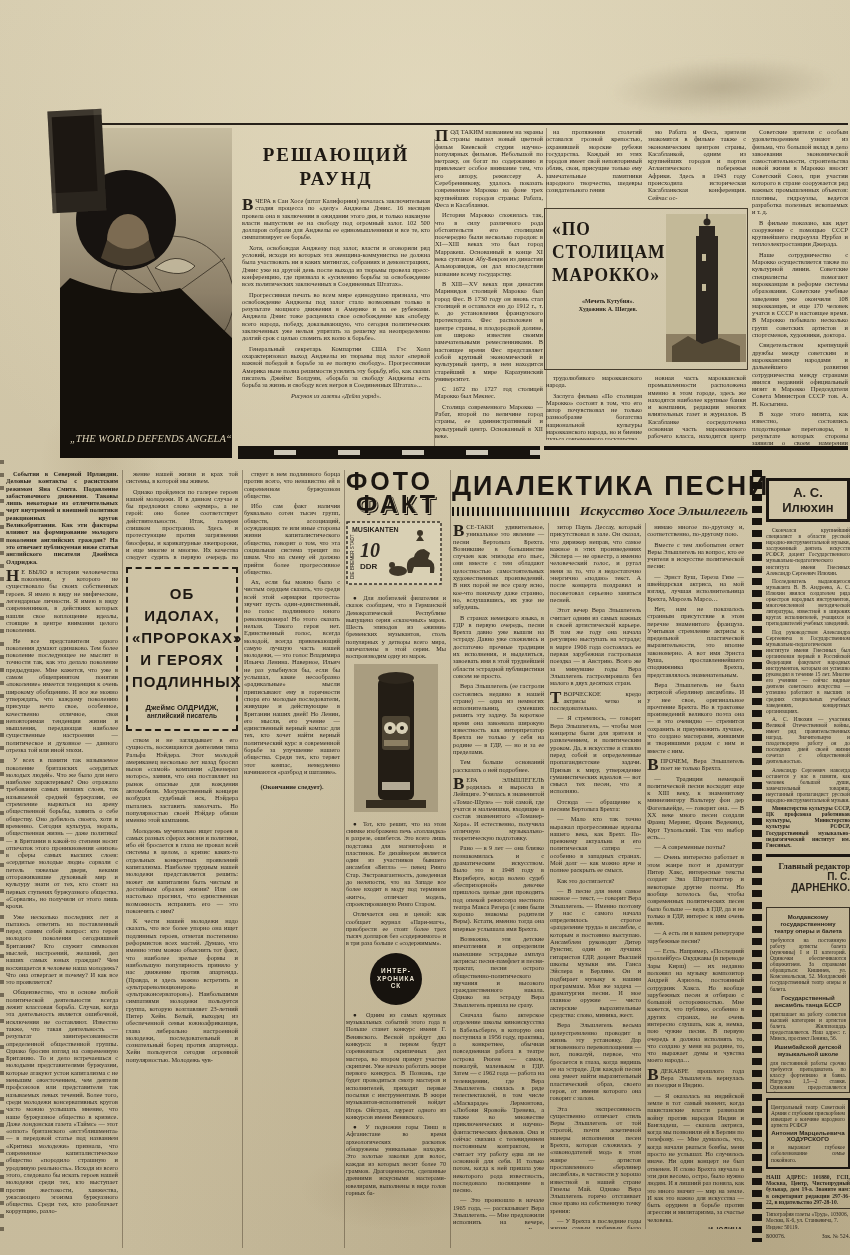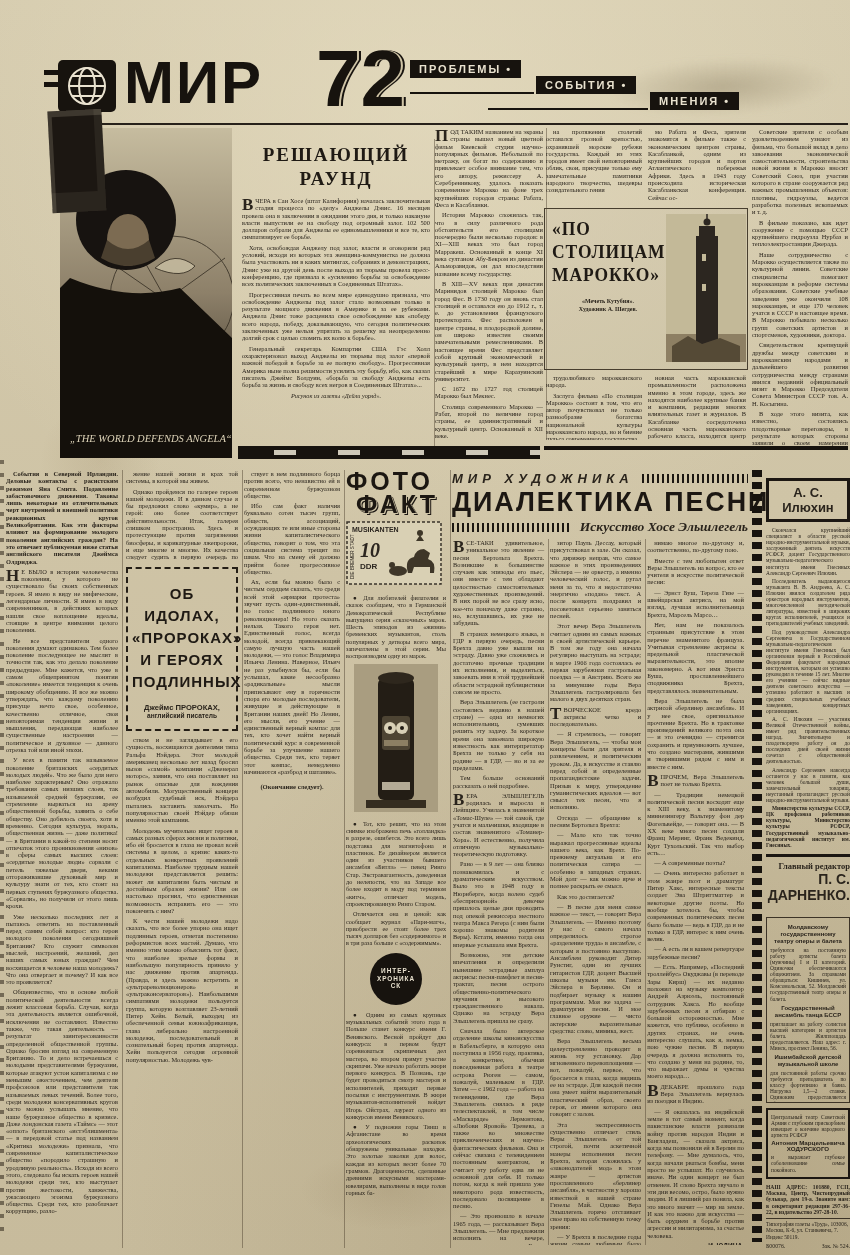--- a/index.html
+++ b/index.html
@@ -96,59 +96,40 @@
     background:repeating-linear-gradient(180deg,#17130e 0 7px,transparent 7px 12px);}
   .colR{position:absolute;left:760px;top:8px;width:84px;height:778px;overflow:hidden;}
   .r-titlebox{border:3px solid #1c1712;padding:4px 2px;text-align:center;margin-bottom:5px;}
   .r-title{font-family:"Liberation Sans",sans-serif;font-weight:bold;font-size:13px;}
   .rt{font-size:5.4px;line-height:6.1px;text-align:justify;}
   .rt .para{margin:0 0 2px;text-indent:6px;}
   .r-text{max-height:348px;overflow:hidden;}
   .r-rule{height:3px;background:#1c1712;margin:4px 0;}
   .editor{text-align:right;margin:2px 0 14px;}
   .editor-label{font-weight:bold;font-size:8.5px;}
-  .editor-name{font-weight:bold;font-size:14px;font-family:"Liberation Sans",sans-serif;}
+  .editor-name{font-weight:bold;font-size:10px;font-family:"Liberation Sans",sans-serif;}
   .adsbox{border:1px solid #3c3326;padding:3px;max-height:178px;overflow:hidden;}
   .ad-title{font-weight:bold;font-size:6px;text-align:center;line-height:7px;margin:3px 0 2px;font-family:"Liberation Sans",sans-serif;}
   .obitbox{border:2px solid #1c1712;padding:4px 3px;margin-top:5px;font-size:5.4px;line-height:6.1px;text-align:justify;}
   .obit-name{text-align:center;font-weight:bold;font-size:6.2px;margin:2px 0;font-family:"Liberation Sans",sans-serif;}
   .addr{font-weight:bold;font-size:5.6px;line-height:6.3px;margin-top:5px;text-align:justify;}
   .printer{font-size:5.4px;line-height:6.2px;margin-top:3px;border-top:1px solid #3c3326;padding-top:2px;}
   .codes{display:flex;justify-content:space-between;font-size:5.8px;margin-top:3px;}
   .edge{position:absolute;left:0;top:460px;width:4px;height:780px;
     background:repeating-linear-gradient(180deg,rgba(45,36,24,.55) 0 4px,transparent 4px 13px);}
 </style>
 </head>
 <body>
 
 <div class="page">
 
   <div class="ghost"></div>
   <div class="stain" style="left:300px;top:1150px;width:180px;height:80px;background:radial-gradient(closest-side,rgba(110,85,50,.12),rgba(0,0,0,0));"></div>
   <div class="stain" style="left:40px;top:400px;width:120px;height:120px;background:radial-gradient(closest-side,rgba(110,85,50,.10),rgba(0,0,0,0));"></div>
 
-  <div class="masthead">
-    <div class="mh-bars"></div>
-    <div class="mh-globe">
-      <svg width="44" height="44" viewBox="0 0 44 44">
-          <g fill="none" stroke="#e9e2cf" stroke-width="2">
-        <circle cx="22" cy="22" r="18"></circle>
-            <ellipse cx="22" cy="22" rx="8" ry="18"></ellipse>
-        <path d="M4 22h36M7 12h30M7 32h30"></path>
-          </g>
-        </svg>
-    </div>
-    <div class="mh-mir">МИР</div>
-    <div class="mh-72">72</div>
-    <div class="mh-tag" style="left:352px;top:8px;">ПРОБЛЕМЫ •</div>
-    <div class="mh-tag" style="left:478px;top:24px;">СОБЫТИЯ •</div>
-    <div class="mh-tag" style="left:592px;top:40px;">МНЕНИЯ •</div>
-    <div class="mh-tagline" style="left:352px;top:40px;width:124px;"></div>
-    <div class="mh-tagline" style="left:430px;top:56px;width:160px;"></div>
-  </div>
   <div class="mastrule"></div>
   <div class="fragment"></div>
 
   <div class="top">
 
     <div class="angela">
       <svg width="172" height="330" viewBox="0 0 172 330">
         <defs>
             <linearGradient id="gph" x1="0" y1="0" x2="0" y2="1">
           <stop offset="0" stop-color="#c9bfa3"></stop>
@@ -261,21 +242,21 @@
     <div class="colL2 colrule">
       <div class="l2top t">
           <p class="para">жение нашей жизни и крах той системы, в которой мы живем.</p>
           <p class="para">Однако пройдемся по галерее героев нашей молодежи. И в данном случае я бы предложил слово «кумир», а не герой: оно более соответствует действительности. Итак, галерея слишком пространна. Здесь и протестующие против загрязнения биосферы, и карикатурные лжепророки, и еще многие и многие. Их качества следует судить в первую очередь по глубине политической зрелости той части молодежи, которая прислушивается к своему «кумиру». Те, кто считает капитализм всего лишь плутов-</p>
         </div>
       <div class="albox">
         <div class="albox-line">ОБ ИДОЛАХ,</div>
         <div class="albox-line">«ПРОРОКАХ»</div>
         <div class="albox-line">И ГЕРОЯХ</div>
         <div class="albox-line">ПОДЛИННЫХ</div>
-        <div class="albox-by1">Джеймс ПРОРОКАХ,</div>
+        <div class="albox-by1">Джеймс ОЛДРИДЖ,</div>
         <div class="albox-by2">английский писатель</div>
       </div>
       <div class="l2bot t">
           <p class="para">ством и не заглядывает в его сущность, восхищаются деятелями типа Ральфа Нэйдера. Этот молодой американец несколько лет назад бросил вызов «самой» компании «Дженерал моторс», заявив, что она поставляет на рынок опасные для вождения автомобили. Могущественный концерн возбудил судебный иск, Нэйдера пытались заставить замолчать. Но популярностью своей Нэйдер обязан именно этой кампании.</p>
           <p class="para">Молодежь мучительно ищет героев в самых разных сферах жизни и политики, ибо ей бросается в глаза не провал всей системы в целом, а кризис каких-то отдельных конкретных проявлений капитализма. Наиболее трудным нашей молодежи представляется решить: может ли капитализм быть чистым и достойным образом жизни? Или он настолько прогнил, что единственная возможность исправить его — это покончить с ним?</p>
           <p class="para">К чести нашей молодежи надо сказать, что все более упорно она ищет подлинных героев, отметая постепенно реформистов всех мастей. Думаю, что именно этим можно объяснить тот факт, что наиболее зрелые формы и наибольшую популярность приняло у нас движение против апартеида. (Правда, и здесь можно встретить и «ультрареволюционеров» и «ультраконсерваторов»). Наибольшими симпатиями молодежи пользуется группа, которую возглавляет 23-летний Питер Хейн. Белый, выходец из обеспеченной семьи южноафриканцев, глава либерально настроенной молодежи, последовательный и сознательный борец против апартеида. Хейн пользуется сегодня огромной популярностью. Молодежь чув-</p>
         </div>
     </div>
 
     <div class="colL3 colrule">
@@ -335,24 +316,20 @@
         <span>ХРОНИКА</span>
         <span>СК</span>
       </div>
       <div class="t" style="font-size:6.2px;">
           <p class="para">● Одним из самых крупных музыкальных событий этого года в Польше станет конкурс имени Г. Венявского. Весной пройдут два конкурса: в первом будут соревноваться скрипичных дел мастера, во втором примут участие скрипачи. Уже начало работать жюри первого конкурса. В Познань, где будет проводиться смотр мастеров и исполнителей, приходят первые посылки с инструментами. В жюри музыкантов-исполнителей войдет Игорь Ойстрах, лауреат одного из конкурсов имени Венявского.</p>
           <p class="para">● У подножия горы Тянш в Афганистане во время археологических раскопок обнаружены уникальные находки. Это золотые заколки для волос, каждая из которых весит более 70 граммов. Драгоценности, сделанные древними искусными мастерами-ювелирами, выполнены в виде голов горных ба-</p>
         </div>
     </div>
 
     <div class="song">
-      <div class="song-kickrow">
-        <span class="kicker">МИР ХУДОЖНИКА</span>
-        <span class="ticks"></span>
-      </div>
       <div class="song-title">ДИАЛЕКТИКА ПЕСНИ</div>
       <div class="song-subrow">
         <span class="ticks"></span>
         <span class="subtitle">Искусство Хосе Эльшлегель</span>
       </div>
       <div class="song-cols">
         <div class="scol t colrule">
             <p class="para dcap">ВСЕ-ТАКИ удивительное, уникальное это явление — песни Бертольта Брехта. Возникшие в большинстве случаев как эпизоды его пьес, они вместе с тем обладают целостностью самостоятельных художественных произведений. В них порой не все сразу ясно, кое-что поначалу даже странно, но, вслушавшись, их уже не забудешь.</p>
             <p class="para">В странах немецкого языка, в ГДР в первую очередь, песни Брехта давно уже вышли на эстраду. Давно уже сложились и достаточно прочные традиции их исполнения, и выделиться, завоевать имя в этой труднейшей области эстрадной публицистики совсем не просто.</p>
             <p class="para">Вера Эльшлегель (ее гастроли состоялись недавно в нашей стране) — одна из немногих исполнительниц, сумевших решить эту задачу. За короткое время она завоевала широкую известность как интерпретатор Брехта не только у себя на родине — в ГДР, — но и за ее пределами.</p>

